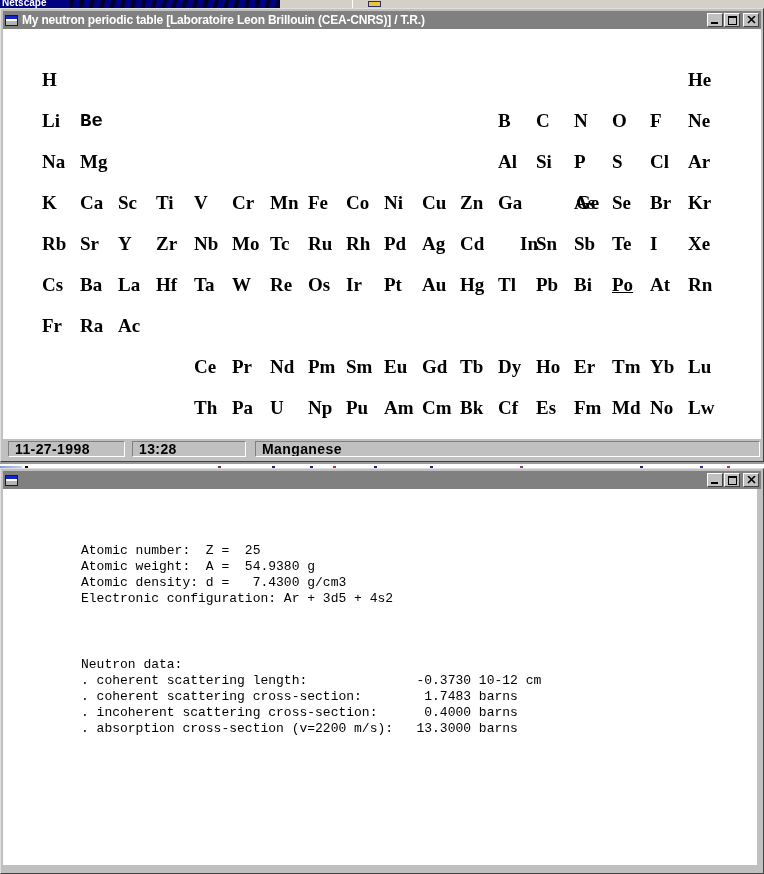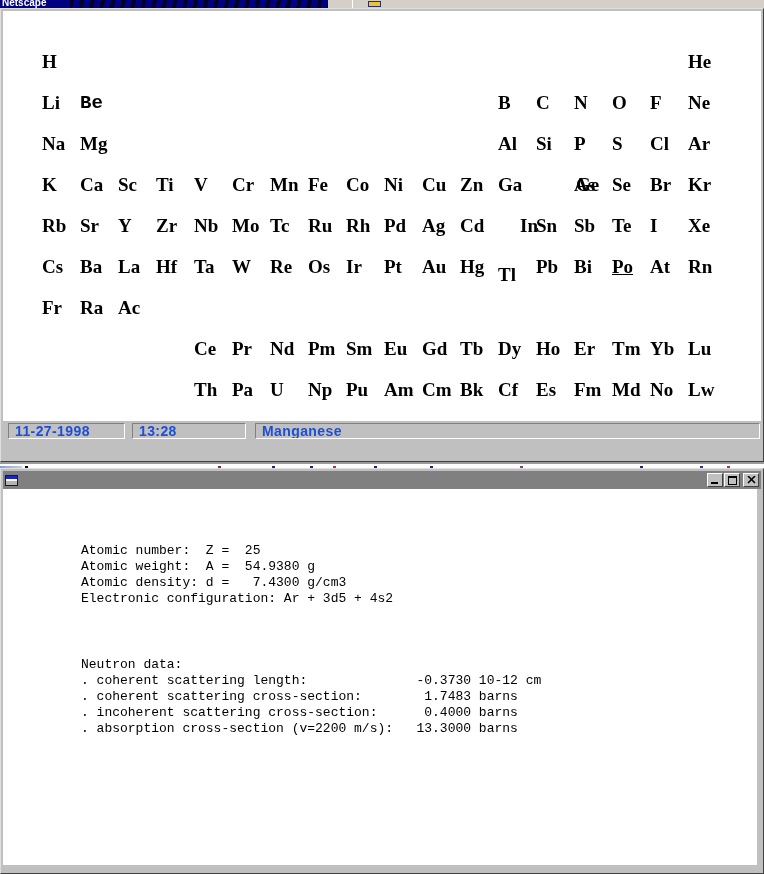--- a/index.html
+++ b/index.html
@@ -5,21 +5,21 @@
   * { margin:0; padding:0; box-sizing:border-box; }
   html,body { width:764px; height:874px; }
   body {
     position:relative; overflow:hidden;
     background:#c0c0c0;
     font-family:"Liberation Sans", sans-serif;
   }
 
   
   .top-strip { position:absolute; top:0; left:0; width:764px; height:8px; background:#d4d0c8; }
-  .ns-bar { position:absolute; left:0; top:0; width:328px; height:8px; background:#000080; overflow:hidden; }
+  .ns-bar { position:absolute; left:0; top:0; width:280px; height:8px; background:#000080; overflow:hidden; }
   .ns-title { position:absolute; left:2px; top:-2px; color:#fff; font-weight:bold; font-size:10px; line-height:10px; white-space:nowrap; }
   .ns-pattern { position:absolute; left:70px; top:0; width:282px; height:8px;
     background:repeating-linear-gradient(105deg, #000028 0 4px, #000080 4px 10px); }
   .ns-sep { position:absolute; left:352px; top:0; width:4px; height:8px; background:#d4d0c8; border-left:1px solid #ffffff; }
   .mini-icon { position:absolute; left:368px; top:1px; width:13px; height:6px; background:#e8c53a; border:1px solid #303060; }
 
   
   .win { position:absolute; left:0; width:764px; background:#c0c0c0;
     border:1px solid; border-color:#dfdfdf #404040 #404040 #dfdfdf; padding:2px; }
   .titlebar { height:18px; background:#808080; display:flex; align-items:center; padding:0 2px; }
@@ -38,21 +38,21 @@
   .window1 { top:8px; height:454px; }
   .w1-content { height:410px; background:#ffffff; position:relative; }
   .ptable { position:absolute; left:39px; top:40px;
     display:grid; grid-template-columns:repeat(18, 38px); grid-auto-rows:41px;
     font-family:"Liberation Serif", serif; font-weight:bold; font-size:19px; color:#000; }
   .element { align-self:start; justify-self:start; line-height:22px; cursor:default; }
 
   .statusbar { height:20px; background:#c0c0c0; position:relative; }
   .panel { position:absolute; top:2px; height:16px;
     border:1px solid; border-color:#808080 #ffffff #ffffff #808080;
-    font-size:14px; font-weight:bold; letter-spacing:0.4px; color:#1d4ed8;
+    font-size:14px; font-weight:bold; letter-spacing:0.4px; color:#000000;
     padding:0 0 0 6px; line-height:14px; overflow:hidden; white-space:nowrap; }
   .panel.p-date { left:5px; width:117px; }
   .panel.p-time { left:129px; width:114px; }
   .panel.p-elem { left:252px; width:505px; }
 
   
   .gap-strip { position:absolute; top:462px; left:0; width:764px; height:6px;
     background:#ffffff; border-top:2px solid #9a9a9a; }
   .gap-blue { position:absolute; left:0; top:2px; width:22px; height:3px;
     background:linear-gradient(90deg,#7fa3d4,#c2d0e8); }
@@ -73,20 +73,40 @@
 <div class="top-strip">
   <div class="ns-bar">
     <span class="ns-title">Netscape</span>
     <div class="ns-pattern"></div>
   </div>
   <div class="ns-sep"></div>
   <div class="mini-icon"></div>
 </div>
 
 <div class="win window1">
+  <div class="titlebar">
+    <div class="sysicon"></div>
+    <div class="title-text">My neutron periodic table [Laboratoire Leon Brillouin (CEA-CNRS)] / T.R.)</div>
+    <div class="tb-btn minb">
+      <svg width="8" height="3">
+          <rect x="0" y="1" width="7" height="2" fill="#000"></rect>
+        </svg>
+    </div>
+    <div class="tb-btn">
+      <svg width="9" height="9">
+          <rect x="0.5" y="0.5" width="8" height="8" fill="none" stroke="#000"></rect>
+          <rect x="0" y="0" width="9" height="2" fill="#000"></rect>
+        </svg>
+    </div>
+    <div class="tb-btn closeb">
+      <svg width="9" height="8">
+          <path d="M1 0 L8 7 M8 0 L1 7" stroke="#000" stroke-width="1.6"></path>
+        </svg>
+    </div>
+  </div>
   <div class="w1-content">
     <div class="ptable">
         <div class="element" style="grid-area: 1 / 1;">H</div>
         <div class="element" style="grid-area: 1 / 18;">He</div>
         <div class="element" style="grid-area: 2 / 1;">Li</div>
         <div class="element" style="grid-area: 2 / 2; font-family: Liberation Mono, monospace;">Be</div>
         <div class="element" style="grid-area: 2 / 13;">B</div>
         <div class="element" style="grid-area: 2 / 14;">C</div>
         <div class="element" style="grid-area: 2 / 15;">N</div>
         <div class="element" style="grid-area: 2 / 16;">O</div>
@@ -141,21 +161,21 @@
         <div class="element" style="grid-area: 6 / 3;">La</div>
         <div class="element" style="grid-area: 6 / 4;">Hf</div>
         <div class="element" style="grid-area: 6 / 5;">Ta</div>
         <div class="element" style="grid-area: 6 / 6;">W</div>
         <div class="element" style="grid-area: 6 / 7;">Re</div>
         <div class="element" style="grid-area: 6 / 8;">Os</div>
         <div class="element" style="grid-area: 6 / 9;">Ir</div>
         <div class="element" style="grid-area: 6 / 10;">Pt</div>
         <div class="element" style="grid-area: 6 / 11;">Au</div>
         <div class="element" style="grid-area: 6 / 12;">Hg</div>
-        <div class="element" style="grid-area: 6 / 13; margin-top: 8px;">Tl</div>
+        <div class="element" style="grid-area: 6 / 13;">Tl</div>
         <div class="element" style="grid-area: 6 / 14;">Pb</div>
         <div class="element" style="grid-area: 6 / 15;">Bi</div>
         <div class="element" style="grid-area: 6 / 16; text-decoration: underline;">Po</div>
         <div class="element" style="grid-area: 6 / 17;">At</div>
         <div class="element" style="grid-area: 6 / 18;">Rn</div>
         <div class="element" style="grid-area: 7 / 1;">Fr</div>
         <div class="element" style="grid-area: 7 / 2;">Ra</div>
         <div class="element" style="grid-area: 7 / 3;">Ac</div>
         <div class="element" style="grid-area: 8 / 5;">Ce</div>
         <div class="element" style="grid-area: 8 / 6;">Pr</div>

